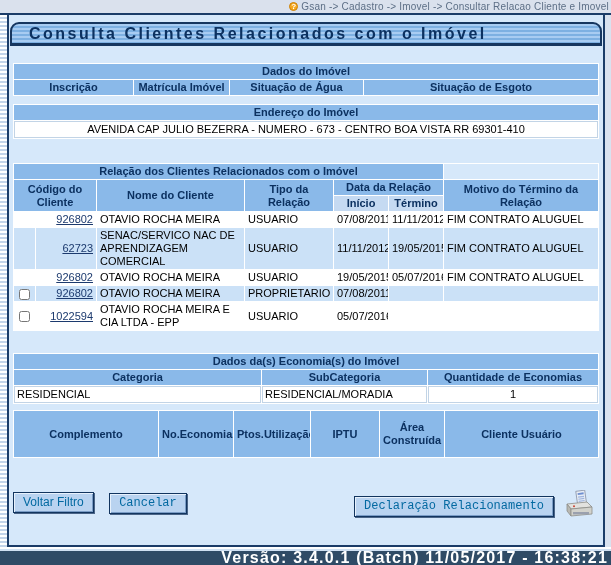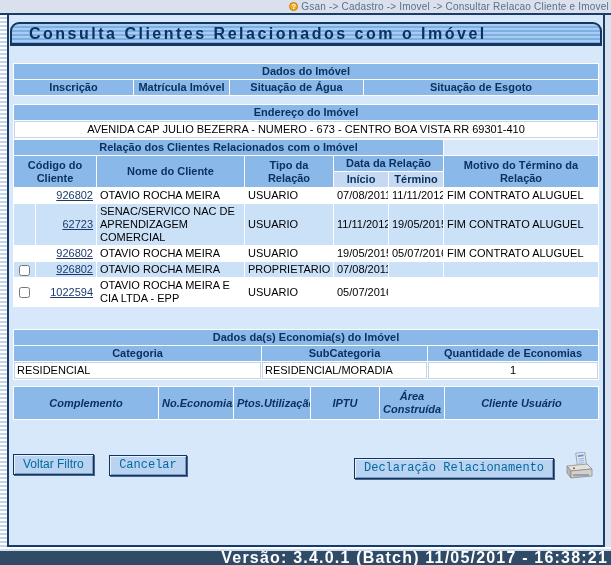--- a/index.html
+++ b/index.html
@@ -123,21 +123,21 @@
             <tr>
               <td class="band">Endereço do Imóvel</td>
             </tr>
         <tr>
               <td class="cw ta-c">AVENIDA CAP JULIO BEZERRA - NUMERO - 673 - CENTRO BOA VISTA RR 69301-410</td>
             </tr>
       </tbody>
         </table>
     </div>
 
-    <div class="sec" style="">
+    <div class="sec" style="margin-top:24px;">
       <table class="grid">
         <colgroup>
           <col style="width:21px">
             <col style="width:60px">
             <col style="width:147px">
           <col style="width:88px">
             <col style="width:54px">
             <col style="width:54px">
             <col>
         </colgroup>
@@ -236,21 +236,21 @@
       <table class="grid">
         <colgroup>
           <col style="width:144px">
             <col style="width:74px">
             <col style="width:76px">
           <col style="width:68px">
             <col style="width:64px">
             <col>
         </colgroup>
         <tbody>
-            <tr style="height:32px;font-style:italic;">
+            <tr style="height:46px;">
           <th class="hdr">Complemento</th>
           <th class="hdr">No.Economias</th>
           <th class="hdr">Ptos.Utilização</th>
           <th class="hdr">IPTU</th>
           <th class="hdr">Área Construída</th>
           <th class="hdr">Cliente Usuário</th>
         </tr>
       </tbody>
         </table>
     </div>

